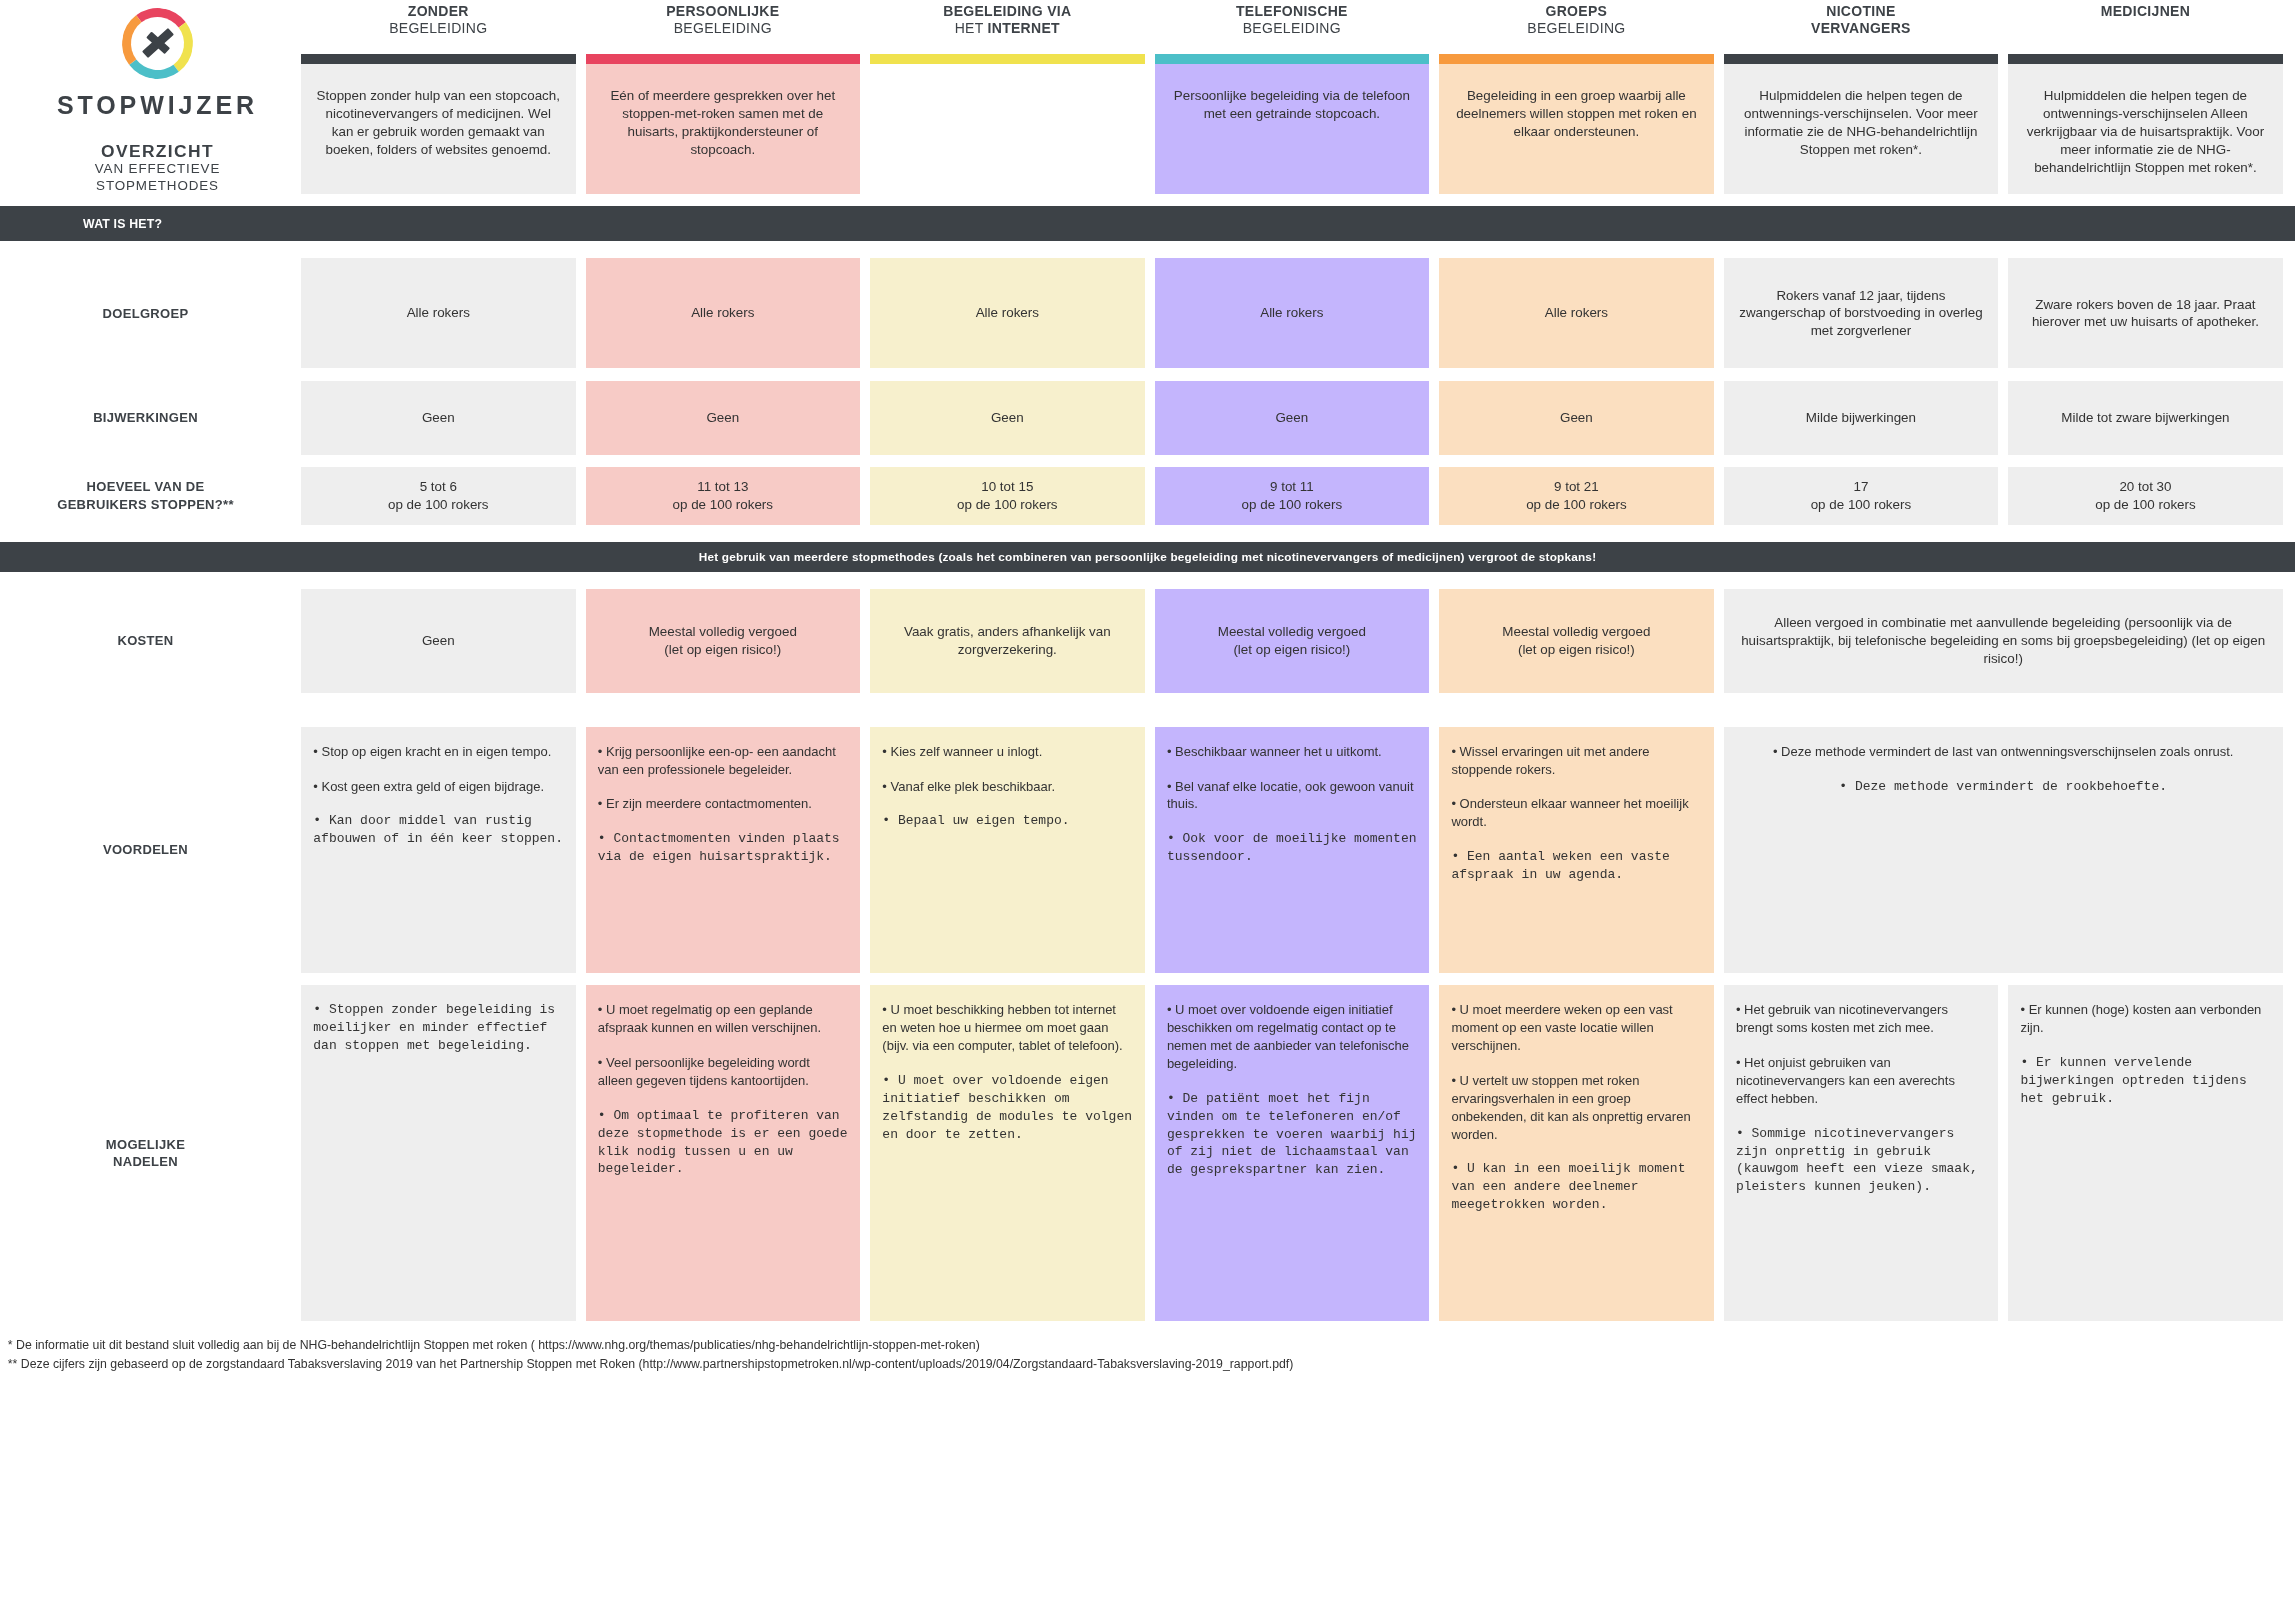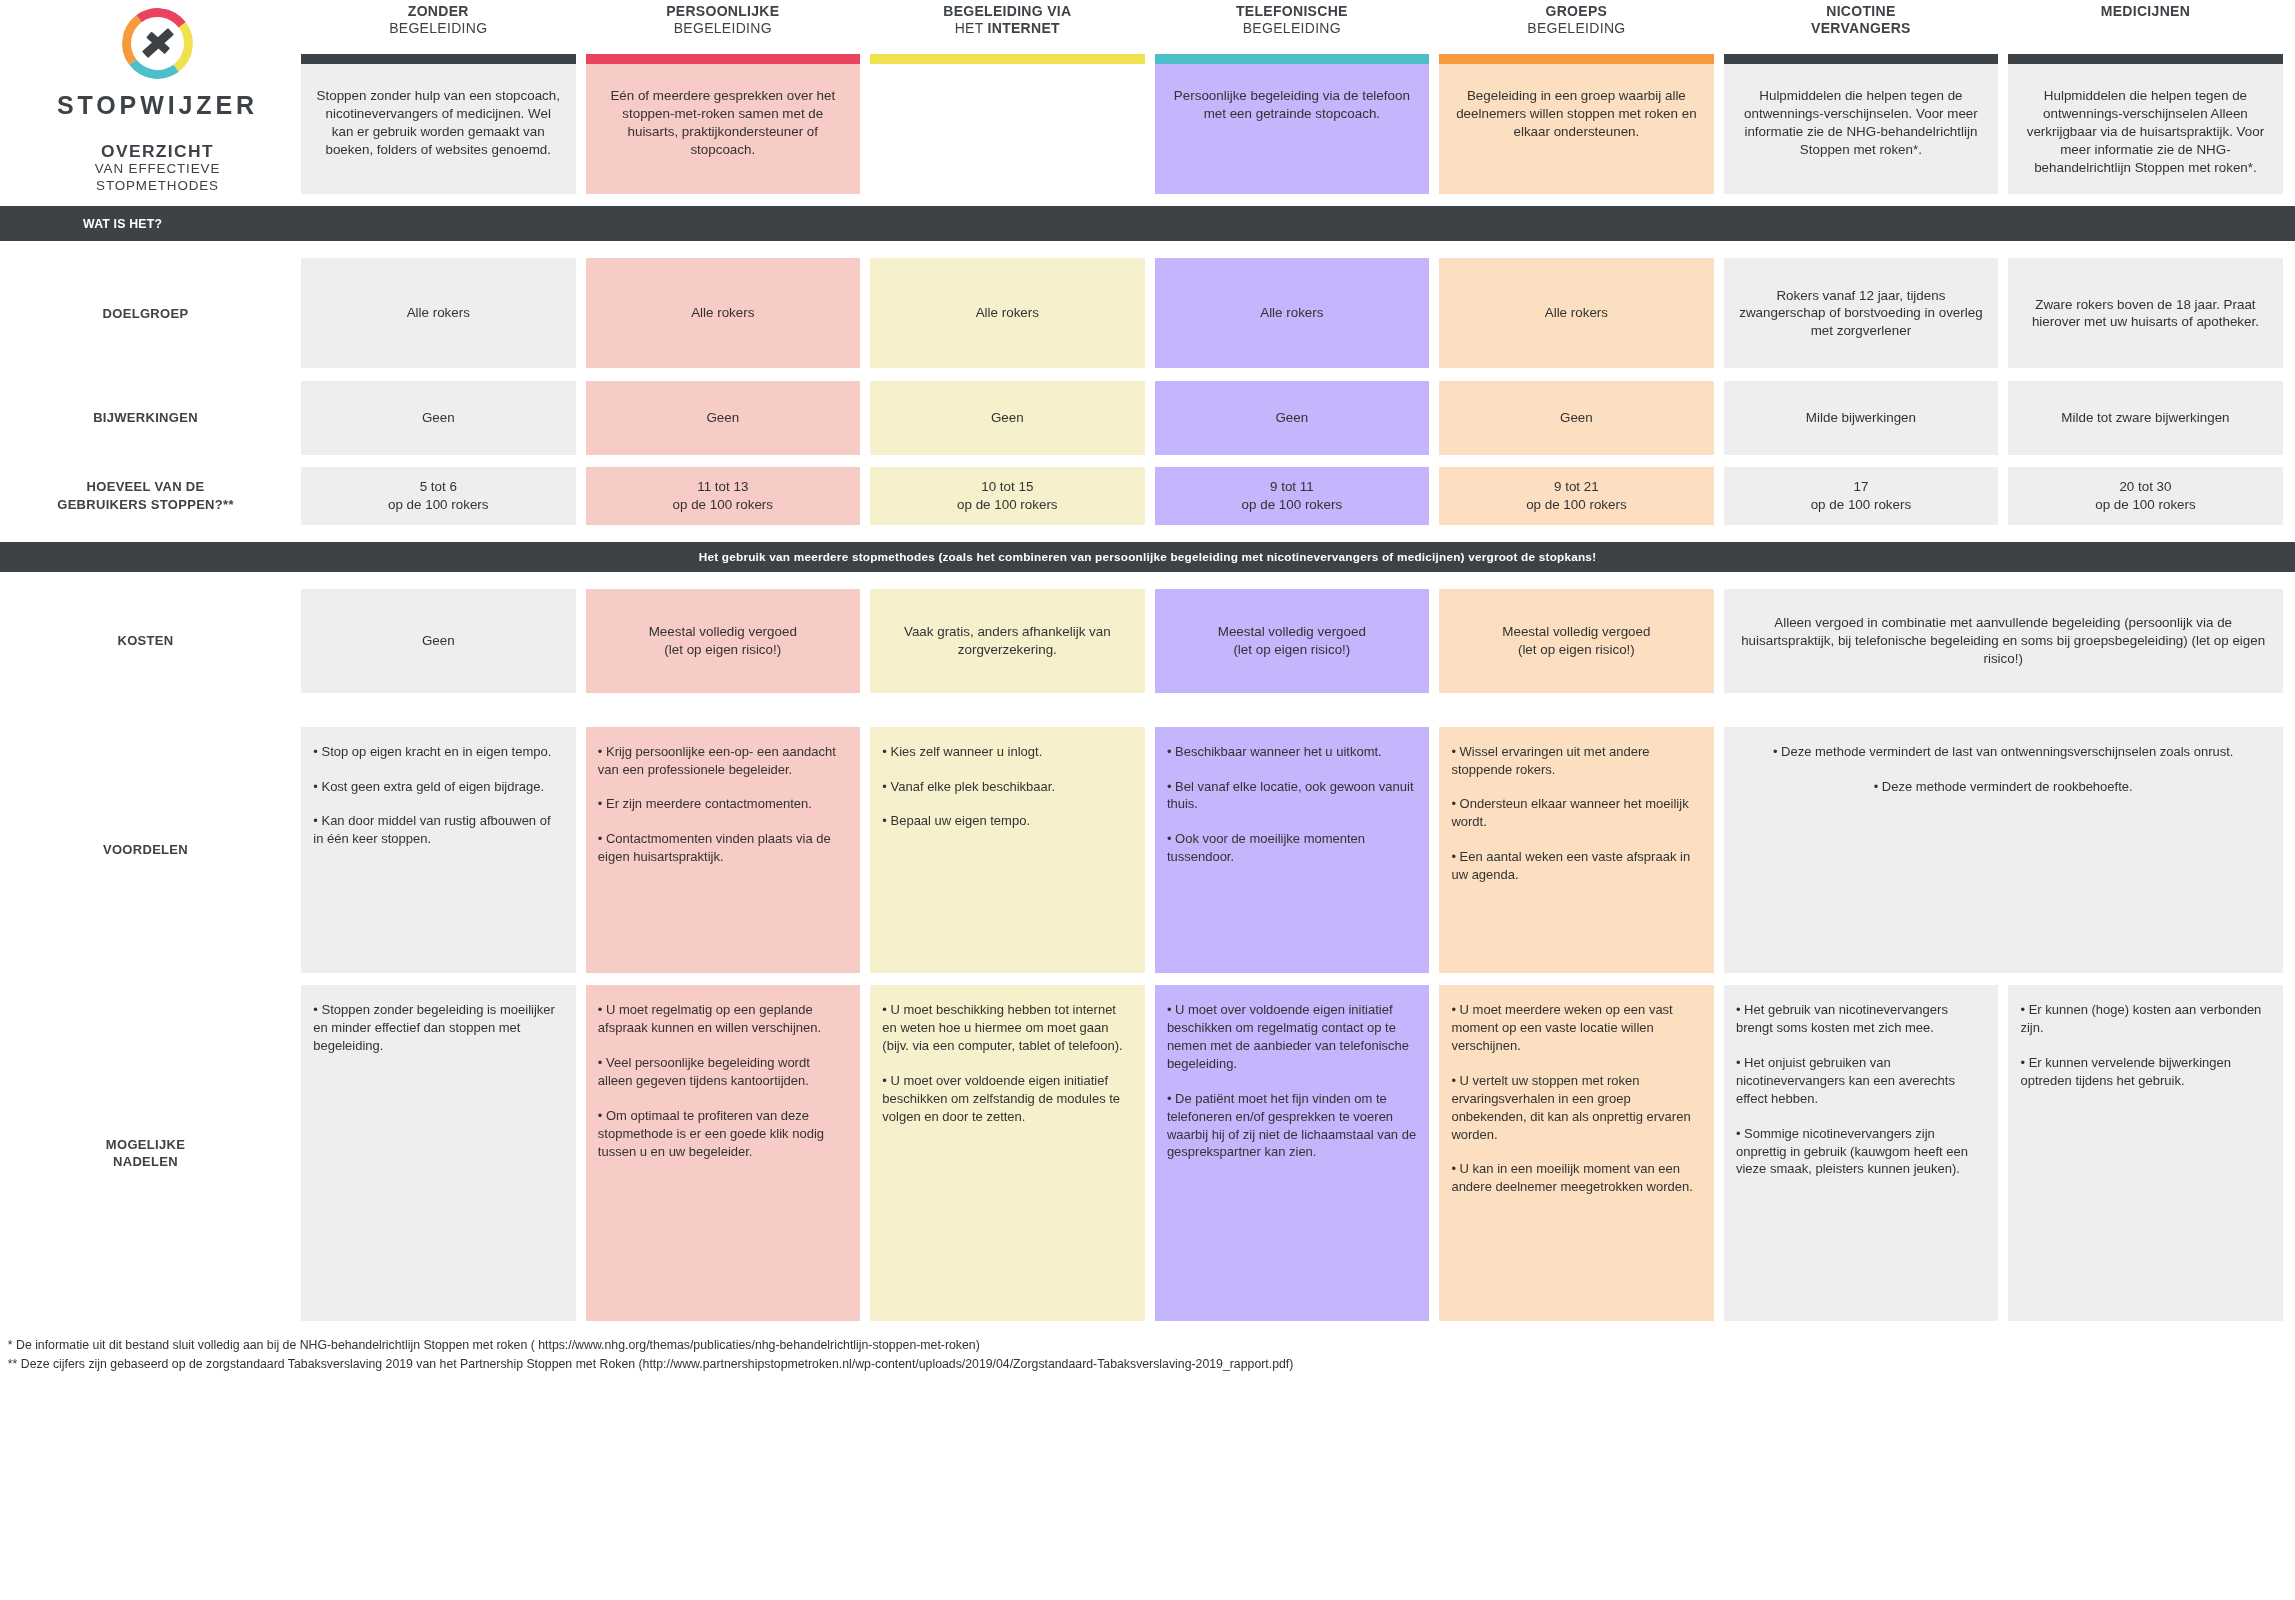--- a/index.html
+++ b/index.html
@@ -115,21 +115,21 @@
     font-size: 13.4px; line-height:1.32; color:#333;
     padding: 7.8px 9px;
   }
   .cell.blist {
     display:block; text-align:left;
     padding: 15.7px 12.3px 12.3px 12.3px;
     font-size:13px; line-height:1.38;
   }
   .cell.blist.ctr { text-align:center; }
   .cell.blist p { margin-bottom: 17px; }
-  .cell.blist p:last-child { margin-bottom:0; }
+  .cell.blist p:last-child { margin-bottom:0;font-family:Liberation Mono, monospace; }
 
   .bg-gray  { background:#eeeeee; }
   .bg-pink  { background:#f7cbc6; }
   .bg-yel   { background:#f7f0cd; }
   .bg-teal  { background:#c4b5fd; }
   .bg-orng  { background:#fbdfc0; }
 
   .spacer-s { height: 12.3px; }
   .spacer-m { height: 17px; }
 

